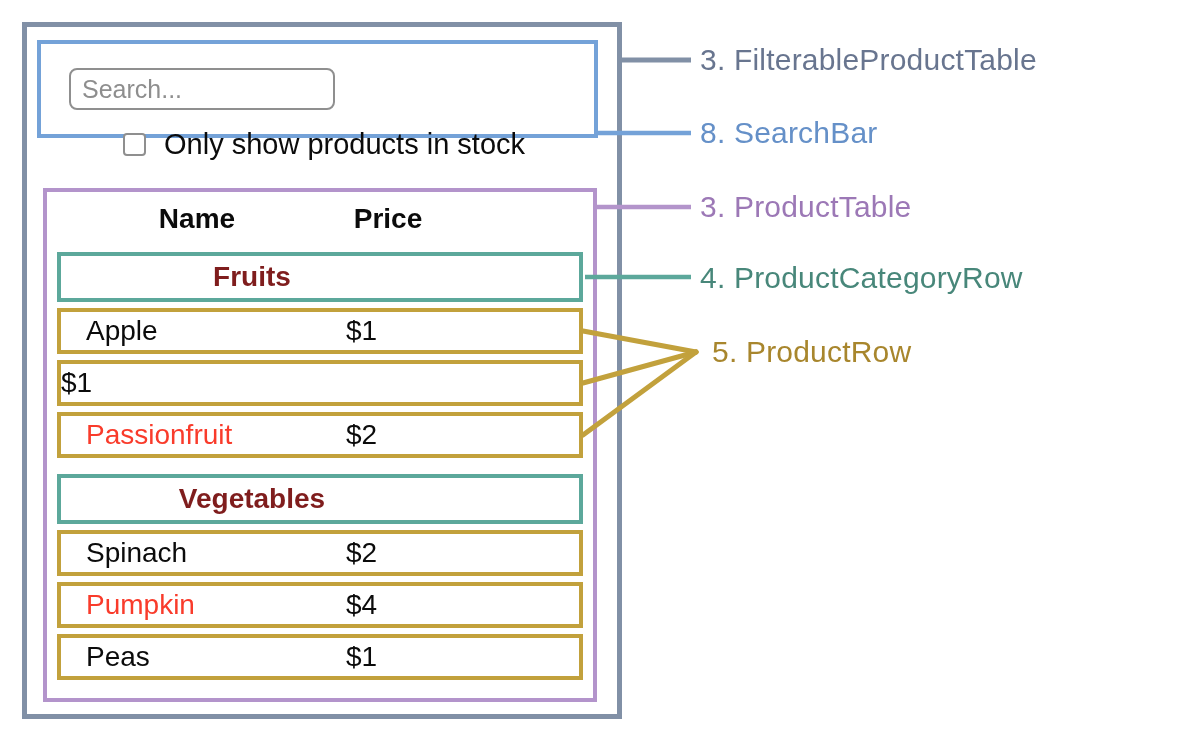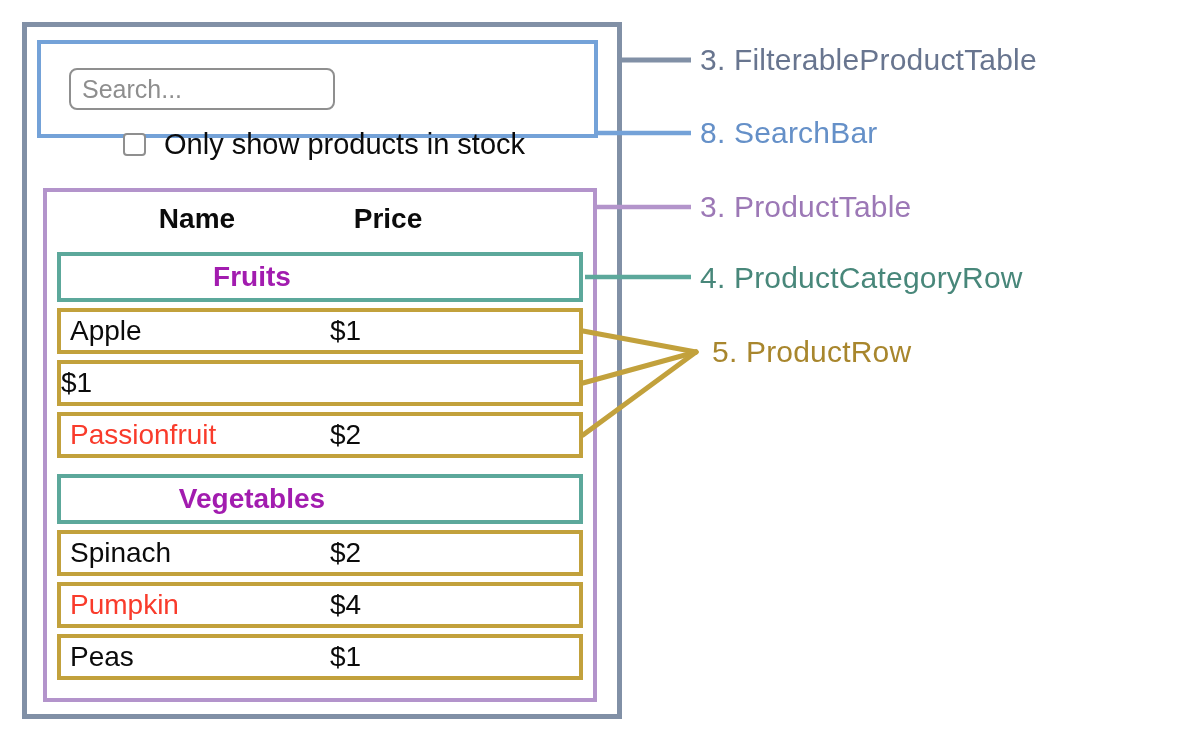--- a/index.html
+++ b/index.html
@@ -45,26 +45,26 @@
   .hdr{position:absolute;top:11px;font-size:28px;font-weight:bold;color:#0b0b0b;text-align:center;}
   .hdr-name{left:0;width:300px;}
   .hdr-price{left:281px;width:120px;}
   
   .rows{position:relative;width:100%;}
   .category-row{
     margin:16px 10px 0;height:50px;border:4px solid var(--teal);box-sizing:border-box;
     display:flex;align-items:center;background:#fff;
   }
   .category-row:first-child{margin-top:60px;}
-  .category-label{width:382px;text-align:center;font-size:28px;font-weight:bold;color:#a21caf;}
+  .category-label{width:382px;text-align:center;font-size:28px;font-weight:bold;color:#7f1d1d;}
   .product-row{
     margin:6px 10px 0;height:46px;border:4px solid var(--gold);box-sizing:border-box;
     display:flex;align-items:center;font-size:28px;color:#0b0b0b;background:#fff;
   }
-  .product-name{padding-left:9px;width:260px;box-sizing:content-box;white-space:nowrap;}
+  .product-name{padding-left:25px;width:260px;box-sizing:content-box;white-space:nowrap;}
   .product-name.oos{color:var(--red);}
   .product-price{white-space:nowrap;}
   
   .connectors{position:absolute;left:0;top:0;width:1200px;height:744px;pointer-events:none;z-index:5;}
   
   .legend-item{position:absolute;font-size:30px;line-height:34px;white-space:nowrap;letter-spacing:0.2px;}
   .legend-item-1{left:700px;top:43px;color:var(--label_slate);}
   .legend-item-2{left:700px;top:116px;color:var(--label_blue);}
   .legend-item-3{left:700px;top:190px;color:var(--label_purple);}
   .legend-item-4{left:700px;top:261px;color:var(--label_teal);}

